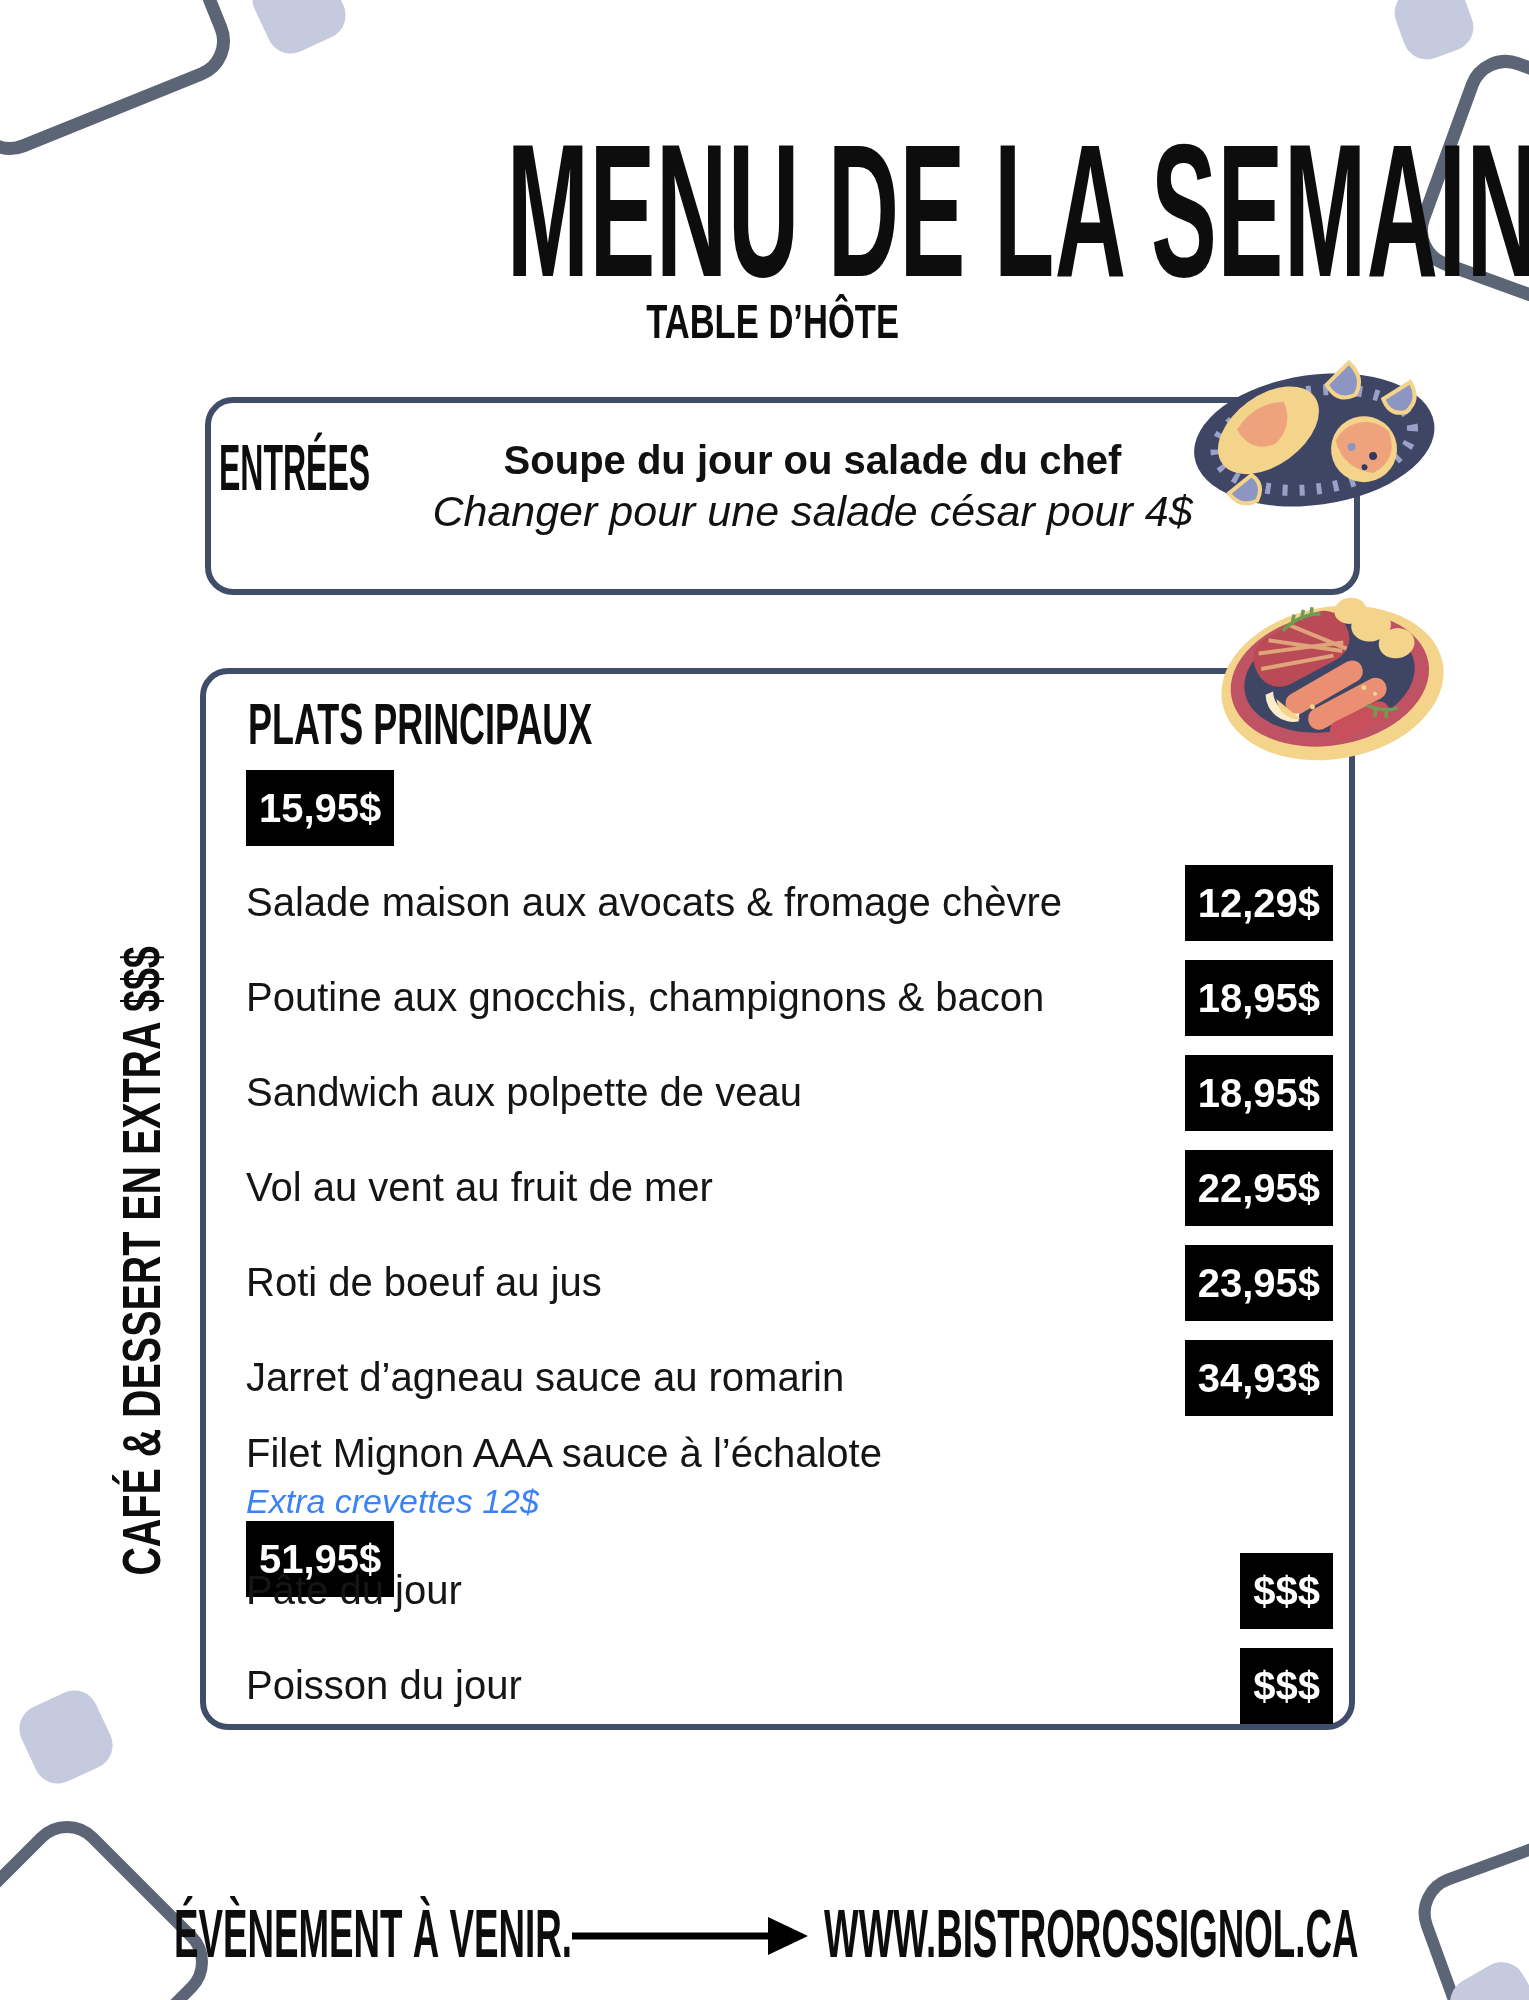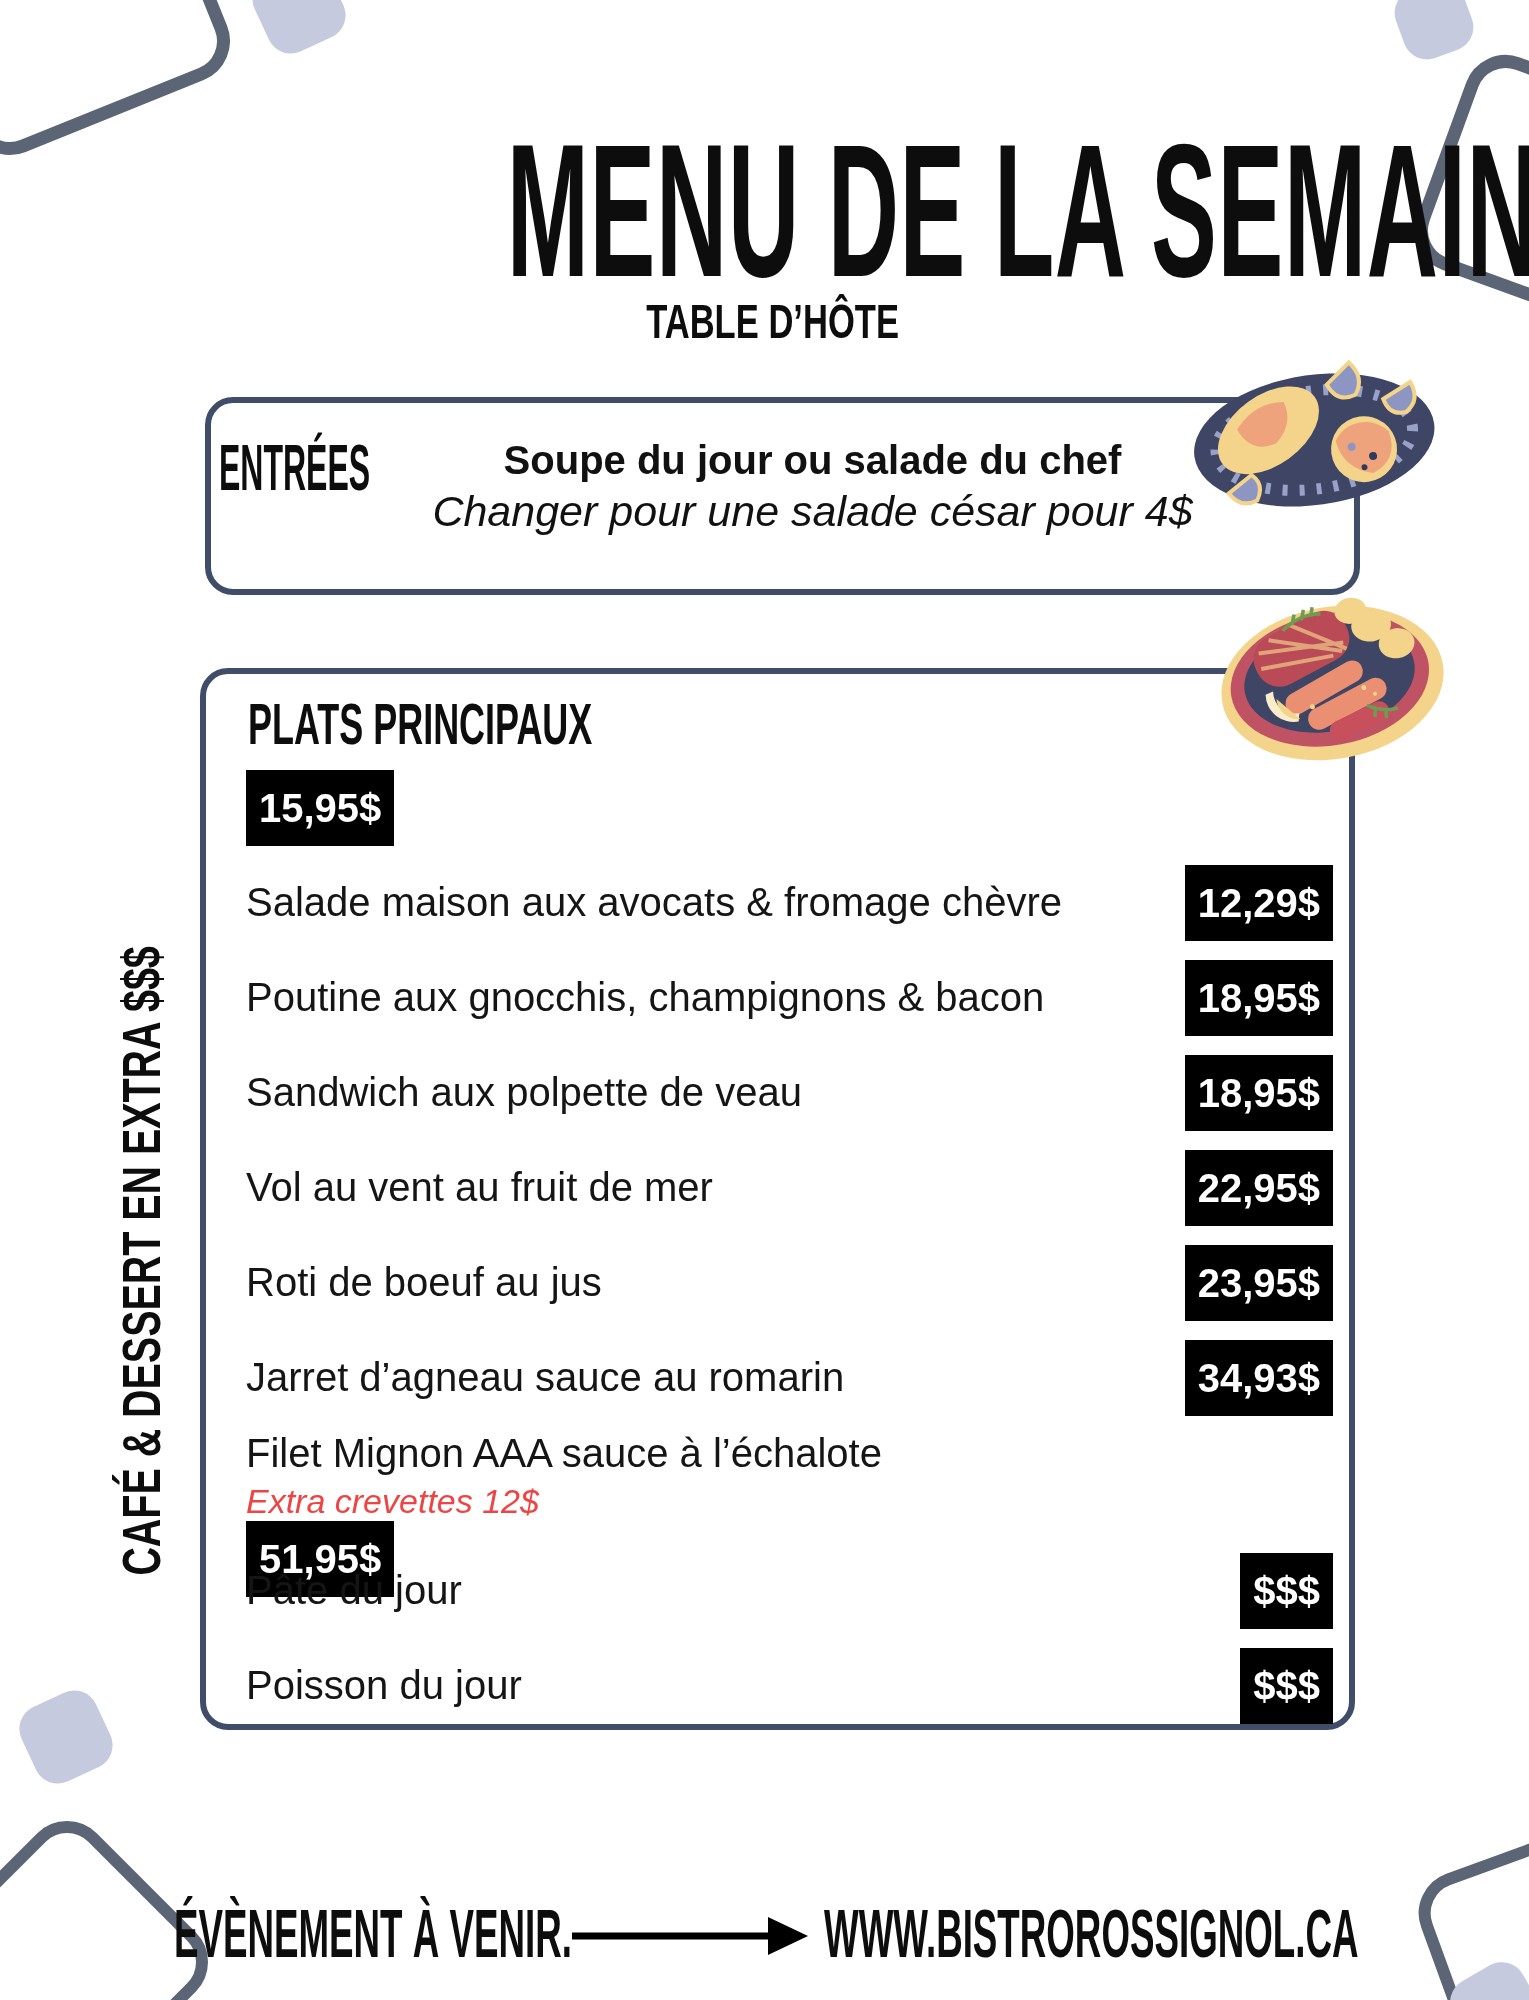--- a/index.html
+++ b/index.html
@@ -42,21 +42,21 @@
   .entrees-main { font-weight:bold; font-size:40px; line-height:46px; color:#111; }
   .entrees-note { font-style:italic; font-size:43px; line-height:40px; margin-top:8px; color:#111; }
 
   .mains-heading { position:absolute; left:42px; top:20px; font-weight:bold; font-size:58px; line-height:60px; }
   .mains-heading .cond-left { transform:scaleX(0.62); }
 
   .menu-list { position:absolute; left:40px; right:16px; top:86px; }
   .menu-row { height:95px; display:flex; justify-content:space-between; align-items:center; }
   .menu-row.tall { height:112px; align-items:flex-start; padding-top:6px;flex-direction:column; }
   .item-name { font-size:40px; color:#151515; }
-  .item-note { font-size:34px; font-style:italic; color:#ef4444; margin-top:6px; }
+  .item-note { font-size:34px; font-style:italic; color:#3b82f6; margin-top:6px; }
   .price-badge { background:#000; color:#fff; font-weight:bold; font-size:40px;
                  line-height:46px; padding:15px 13px; white-space:nowrap; }
 
   .side-note { position:absolute; left:-139px; top:1384px; width:560px; height:56px;
                transform:rotate(-90deg); text-align:center; font-weight:bold;
                font-size:54px; line-height:56px; }
   .side-note .cond { transform:scaleX(0.73); }
 
   .footer-label { position:absolute; left:174px; top:1898px; font-weight:bold; font-size:68px; line-height:70px; }
   .footer-label .cond-left { transform:scaleX(0.54); }

